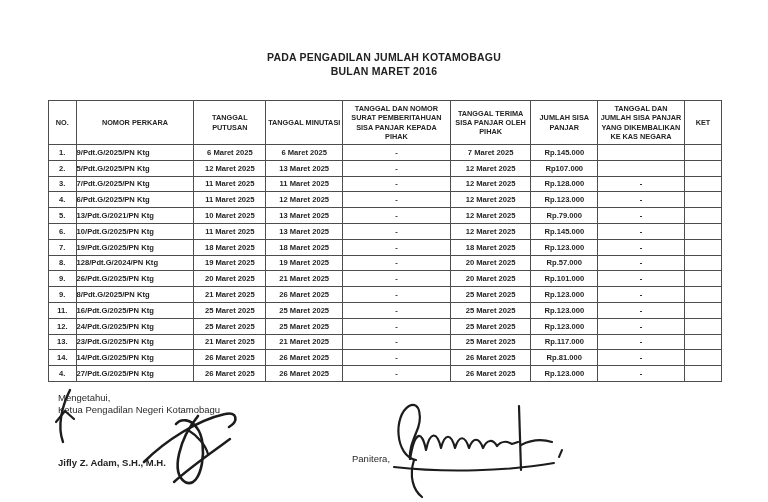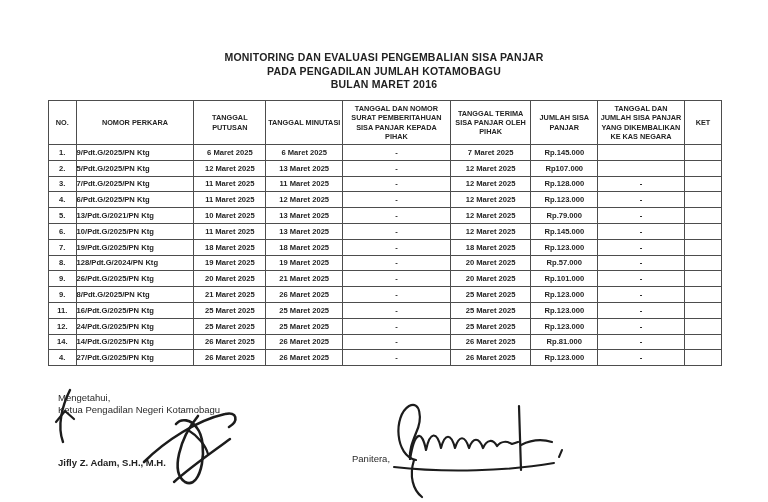--- a/index.html
+++ b/index.html
@@ -50,21 +50,20 @@
   .scribble-right { left:386px; top:398px; }
   svg.scribble path {
     fill:none; stroke:#1c1c1c;
     stroke-linecap:round; stroke-linejoin:round;
   }
 </style>
 </head>
 <body>
 
 <div class="title-block">
-  <div>MONITORING DAN EVALUASI PENGEMBALIAN SISA PANJAR</div>
   <div>PADA PENGADILAN JUMLAH KOTAMOBAGU</div>
   <div>BULAN MARET 2016</div>
 </div>
 
 <table class="monitoring">
   <colgroup>
     <col style="width:4.1%">
       <col style="width:17.5%">
       <col style="width:10.7%">
     <col style="width:11.4%">
@@ -214,20 +213,31 @@
         <td class="col1">24/Pdt.G/2025/PN Ktg</td>
         <td class="col2">25 Maret 2025</td>
         <td class="col3">25 Maret 2025</td>
         <td class="col4">-</td>
         <td class="col5">25 Maret 2025</td>
         <td class="col6">Rp.123.000</td>
         <td class="col7">-</td>
         <td class="col8"></td>
       </tr>
       <tr>
+        <td class="col0">13.</td>
+        <td class="col1">23/Pdt.G/2025/PN Ktg</td>
+        <td class="col2">21 Maret 2025</td>
+        <td class="col3">21 Maret 2025</td>
+        <td class="col4">-</td>
+        <td class="col5">25 Maret 2025</td>
+        <td class="col6">Rp.117.000</td>
+        <td class="col7">-</td>
+        <td class="col8"></td>
+      </tr>
+      <tr>
         <td class="col0">14.</td>
         <td class="col1">14/Pdt.G/2025/PN Ktg</td>
         <td class="col2">26 Maret 2025</td>
         <td class="col3">26 Maret 2025</td>
         <td class="col4">-</td>
         <td class="col5">26 Maret 2025</td>
         <td class="col6">Rp.81.000</td>
         <td class="col7">-</td>
         <td class="col8"></td>
       </tr>

